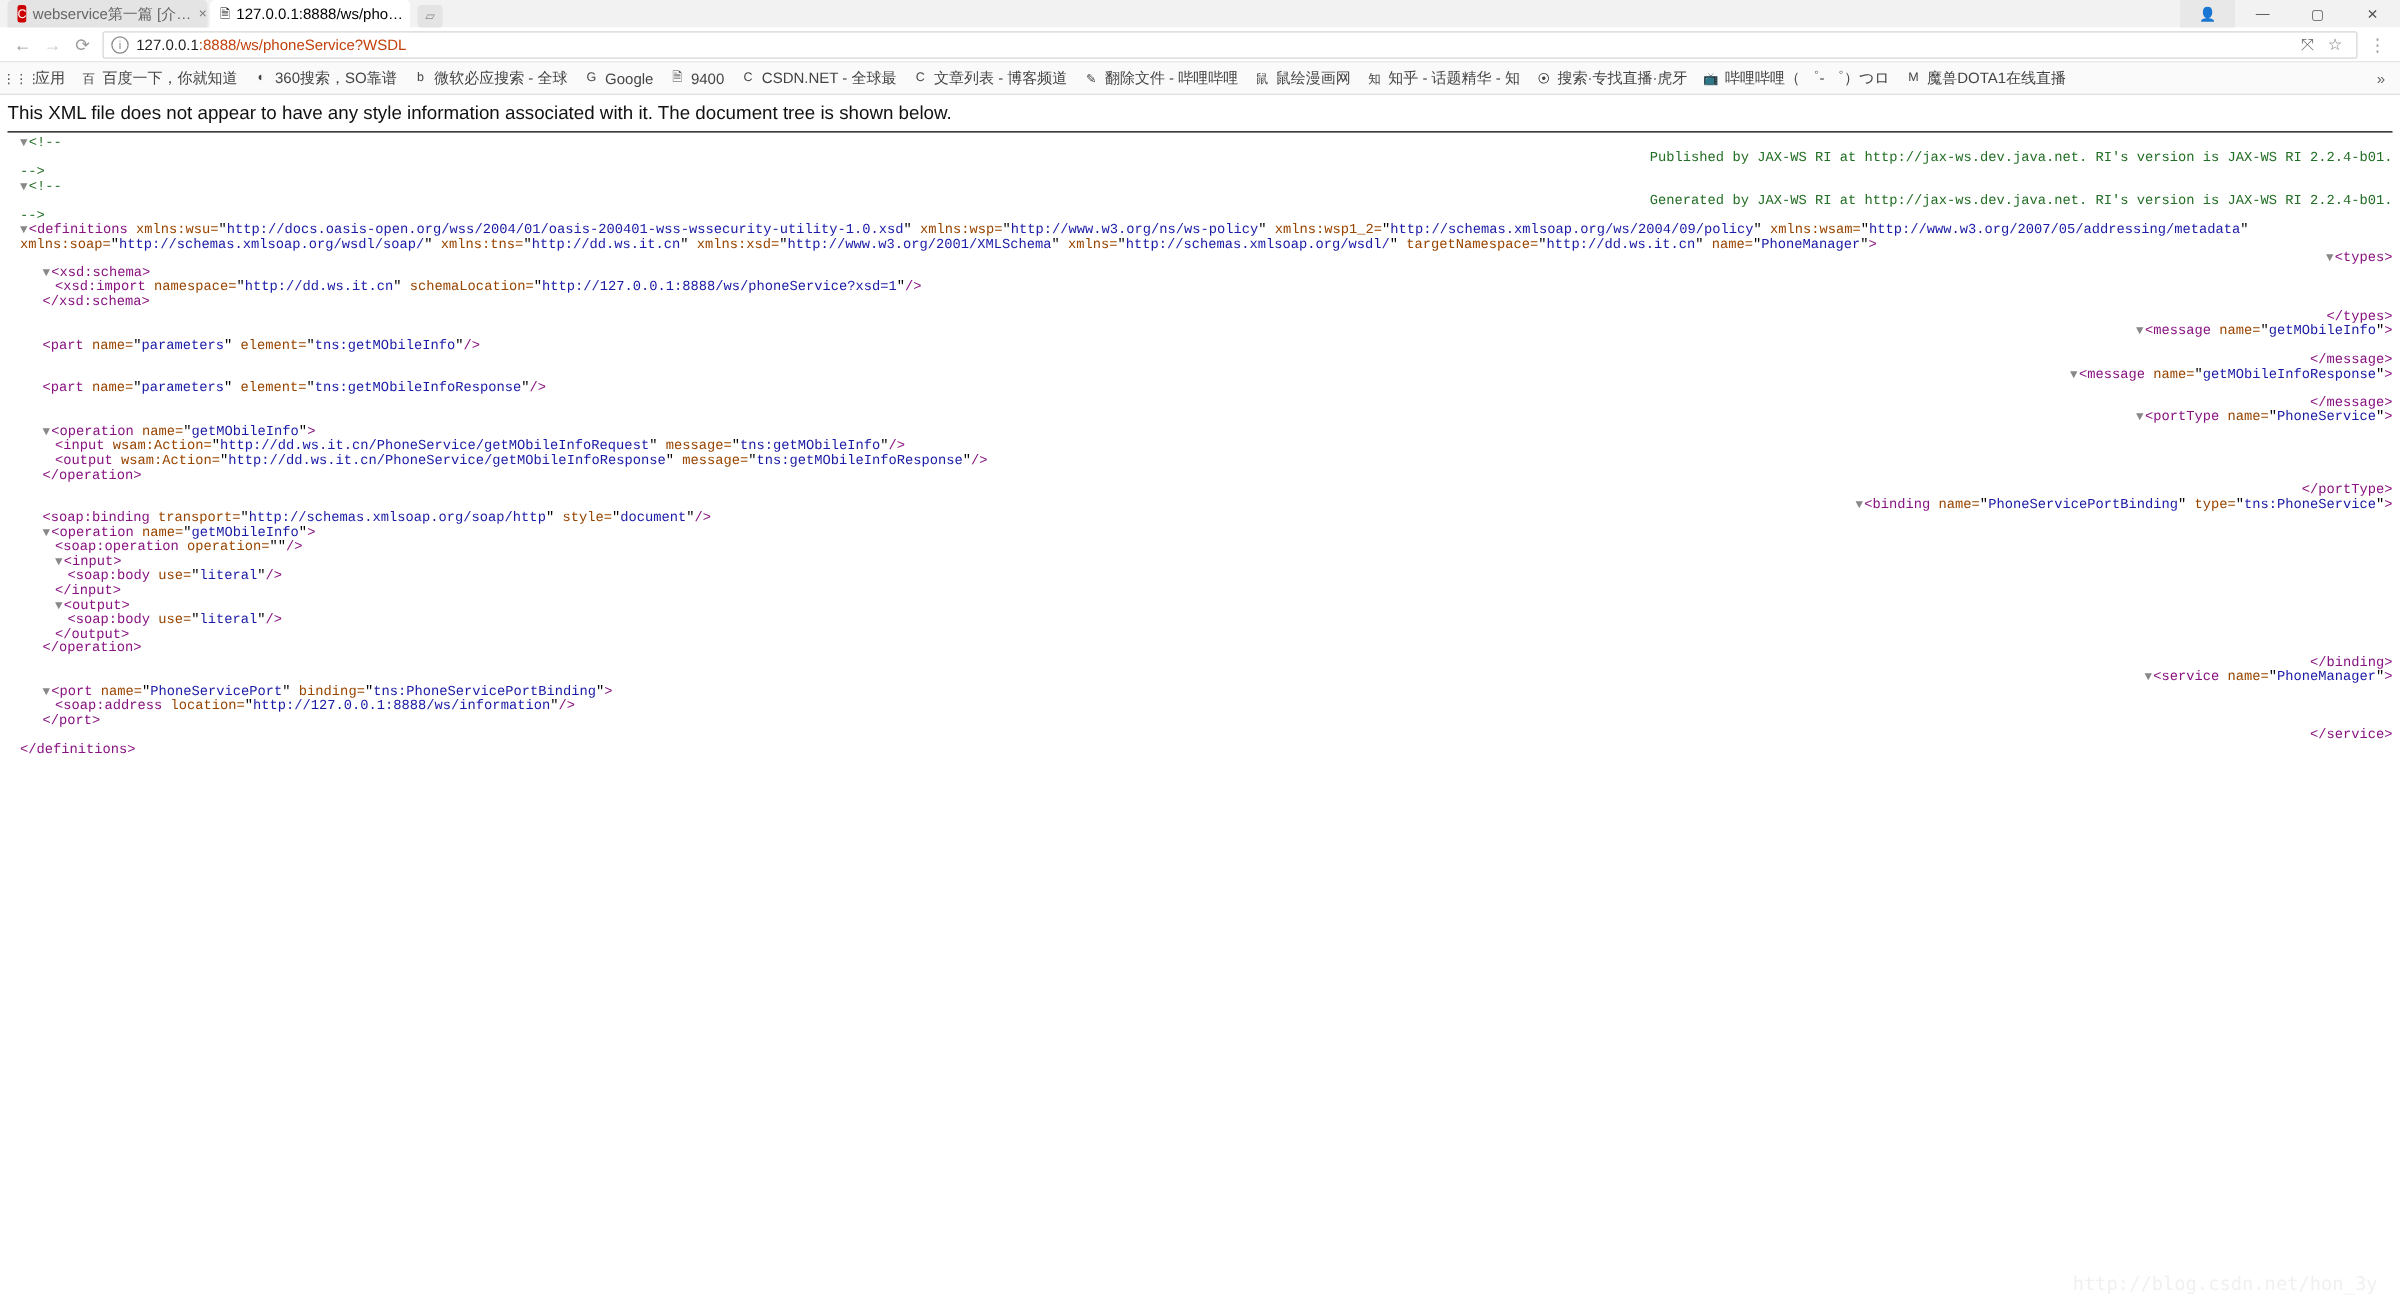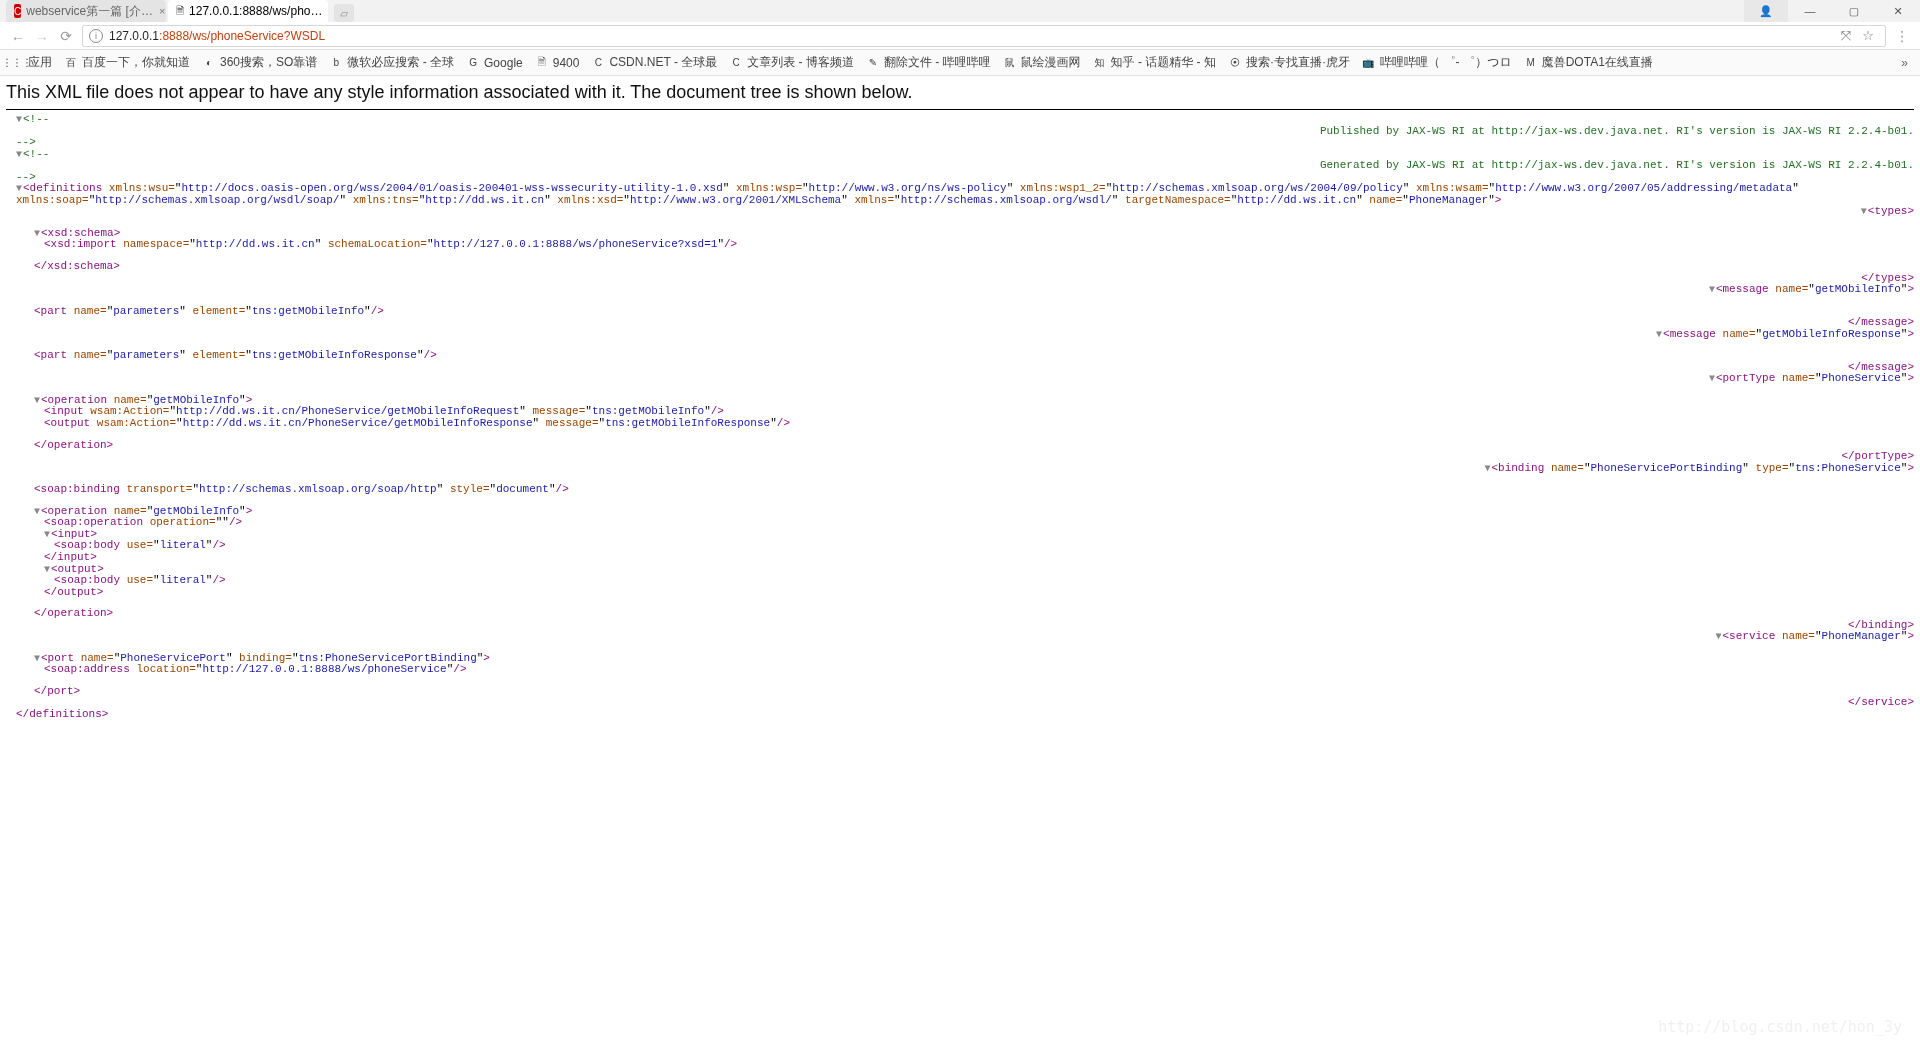--- a/index.html
+++ b/index.html
@@ -17,30 +17,30 @@
   .navbtn { width:24px; height:24px; display:flex; align-items:center; justify-content:center; color:#9a9a9a; font-size:14px; }
   .omnibox { flex:1; height:22px; border:1px solid #d6d6d6; border-radius:2px; display:flex; align-items:center; padding:0 6px; font-size:12px; color:#555; margin:0 4px; }
   .omnibox .info { width:14px; height:14px; border:1px solid #888; border-radius:50%; font-size:9px; display:flex; align-items:center; justify-content:center; margin-right:6px; color:#888; }
   .omnibox .host { color:#222; }
   .iconbtn { width:22px; height:22px; display:flex; align-items:center; justify-content:center; color:#777; font-size:13px; }
   .bmkbar { height:26px; display:flex; align-items:center; padding:0 4px; border-bottom:1px solid #e0e0e0; background:#fafafa; font-size:12px; color:#444; overflow:hidden; white-space:nowrap; }
   .bmk { display:flex; align-items:center; padding:0 6px; height:22px; }
   .bmk .bicon { width:14px; height:14px; margin-right:4px; display:flex; align-items:center; justify-content:center; font-size:10px; }
   .bmkmore { margin-left:auto; padding:0 8px; color:#666; }
   .content { padding:6px 6px 0 6px; }
-  .stylemsg { font-size:18px; color:#111; padding:0 0 6px 0; }
+  .stylemsg { font-size:15px; color:#111; padding:0 0 6px 0; }
   .hr { border-top:1px solid #000; margin-bottom:4px; }
   .xml { font-family:Consolas,"Courier New",monospace; font-size:11px; line-height:1.05; color:#000; white-space:nowrap; }
   .xml .row { display:block; }
   .tw { color:#888; margin-right:1px; font-size:10px; }
   .tag { color:#881280; }
   .attr { color:#994500;font-family:Liberation Mono, monospace; }
   .val { color:#1a1aa6; }
   .cmt { color:#236e25; }
-  .i1 { padding-left:10px; } .i2 { padding-left:20px;text-align:right; } .i3 { padding-left:28px;margin-top:10px; }
+  .i1 { padding-left:10px; } .i2 { padding-left:20px;text-align:right; } .i3 { padding-left:28px; }
   .i4 { padding-left:38px; } .i5 { padding-left:48px; }
   .watermark { position:fixed; right:18px; bottom:4px; color:#f0f0f0; font-size:15px; font-family:Consolas,monospace; }
 </style>
 </head>
 <body>
 
 <div class="tabstrip">
   <div class="tab inactive">
     <span class="favicon" style="background:#c00;color:#fff;border-radius:2px">C</span>
     <span>webservice第一篇 [介…</span>
@@ -170,20 +170,20 @@
       <span class="row i4"><span class="tw">▼</span><span class="tag">&lt;input&gt;</span></span>
       <span class="row i5"><span class="tag">&lt;soap:body</span> <span class="attr">use=</span>"<span class="val">literal</span>"<span class="tag">/&gt;</span></span>
       <span class="row i4"><span class="tag">&lt;/input&gt;</span></span>
       <span class="row i4"><span class="tw">▼</span><span class="tag">&lt;output&gt;</span></span>
       <span class="row i5"><span class="tag">&lt;soap:body</span> <span class="attr">use=</span>"<span class="val">literal</span>"<span class="tag">/&gt;</span></span>
       <span class="row i4"><span class="tag">&lt;/output&gt;</span></span>
       <span class="row i3"><span class="tag">&lt;/operation&gt;</span></span>
       <span class="row i2"><span class="tag">&lt;/binding&gt;</span></span>
       <span class="row i2"><span class="tw">▼</span><span class="tag">&lt;service</span> <span class="attr">name=</span>"<span class="val">PhoneManager</span>"<span class="tag">&gt;</span></span>
       <span class="row i3"><span class="tw">▼</span><span class="tag">&lt;port</span> <span class="attr">name=</span>"<span class="val">PhoneServicePort</span>" <span class="attr">binding=</span>"<span class="val">tns:PhoneServicePortBinding</span>"<span class="tag">&gt;</span></span>
-      <span class="row i4"><span class="tag">&lt;soap:address</span> <span class="attr">location=</span>"<span class="val">http://127.0.0.1:8888/ws/phoneService</span>"<span class="tag">/&gt;</span></span>
+      <span class="row i4"><span class="tag">&lt;soap:address</span> <span class="attr">location=</span>"<span class="val">http://127.0.0.1:8888/ws/information</span>"<span class="tag">/&gt;</span></span>
       <span class="row i3"><span class="tag">&lt;/port&gt;</span></span>
       <span class="row i2"><span class="tag">&lt;/service&gt;</span></span>
       <span class="row i1"><span class="tag">&lt;/definitions&gt;</span></span>
     </div>
 </div>
 
 <div class="watermark">http://blog.csdn.net/hon_3y</div>
 
 </body></html>

